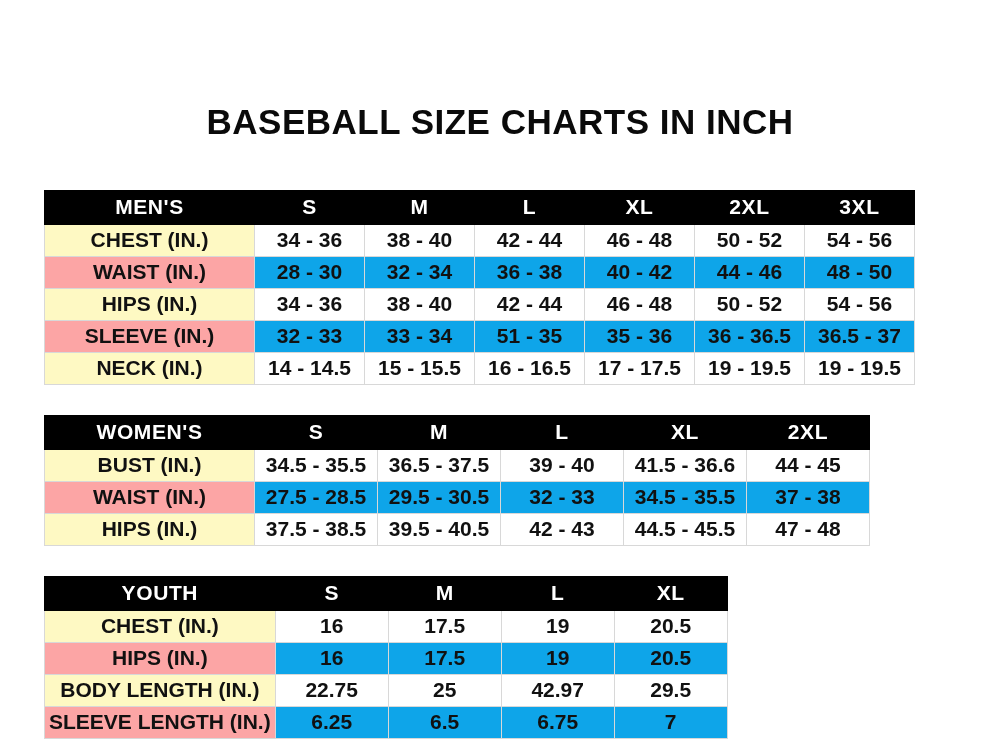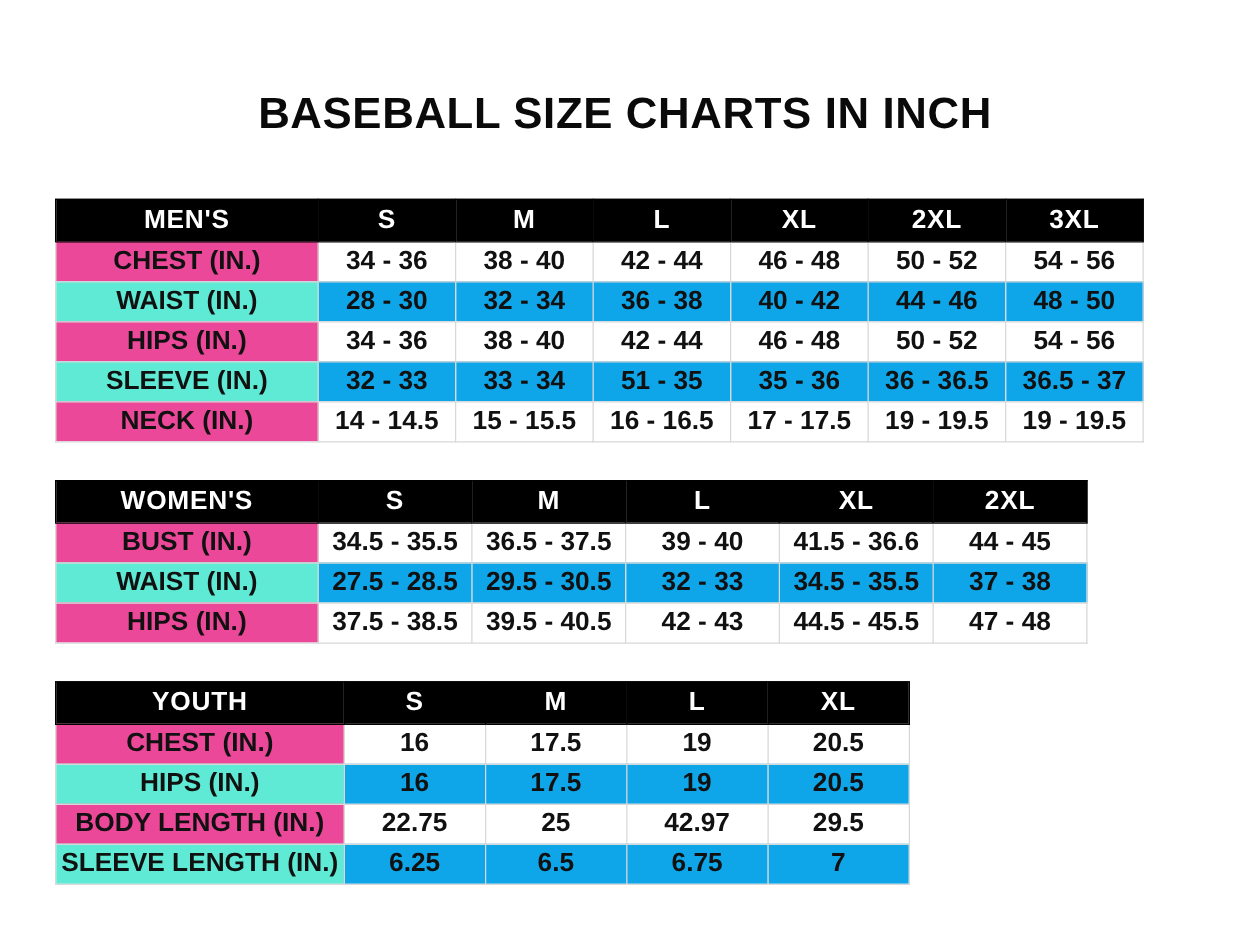--- a/index.html
+++ b/index.html
@@ -21,20 +21,21 @@
     box-sizing: border-box;
   }
   .title {
     text-align: center;
     font-size: 35px;
     font-weight: bold;
     letter-spacing: 0.5px;
     color: #0a0a0a;
     padding-top: 72px;
     line-height: 1.1;
+    margin-top: 31px;
   }
   .tables {
     margin-top: 48px;
     padding-left: 44px;
     padding-right: 44px;
   }
   table.size-table {
     border-collapse: collapse;
     table-layout: fixed;
     font-size: 21px;
@@ -57,24 +58,24 @@
     letter-spacing: 0.6px;
   }
   table.size-table thead td.rowlabel {
     text-align: center;
   }
   table.size-table tbody tr.alt td {
     background: #0ea5e9;
   }
   table.size-table tbody td.rowlabel {
     text-align: center;
-    background: #ec4899;
+    background: #fef9c3;
   }
   table.size-table tbody tr.alt td.rowlabel {
-    background: #5eead4;
+    background: #fca5a5;
   }
 
   
   .men-table .c-label { width: 210px; }
   .men-table .c-size  { width: 110px; }
 
   .women-table .c-label { width: 210px; }
   .women-table .c-size  { width: 123px; }
 
   .youth-table .c-label { width: 210px; }

